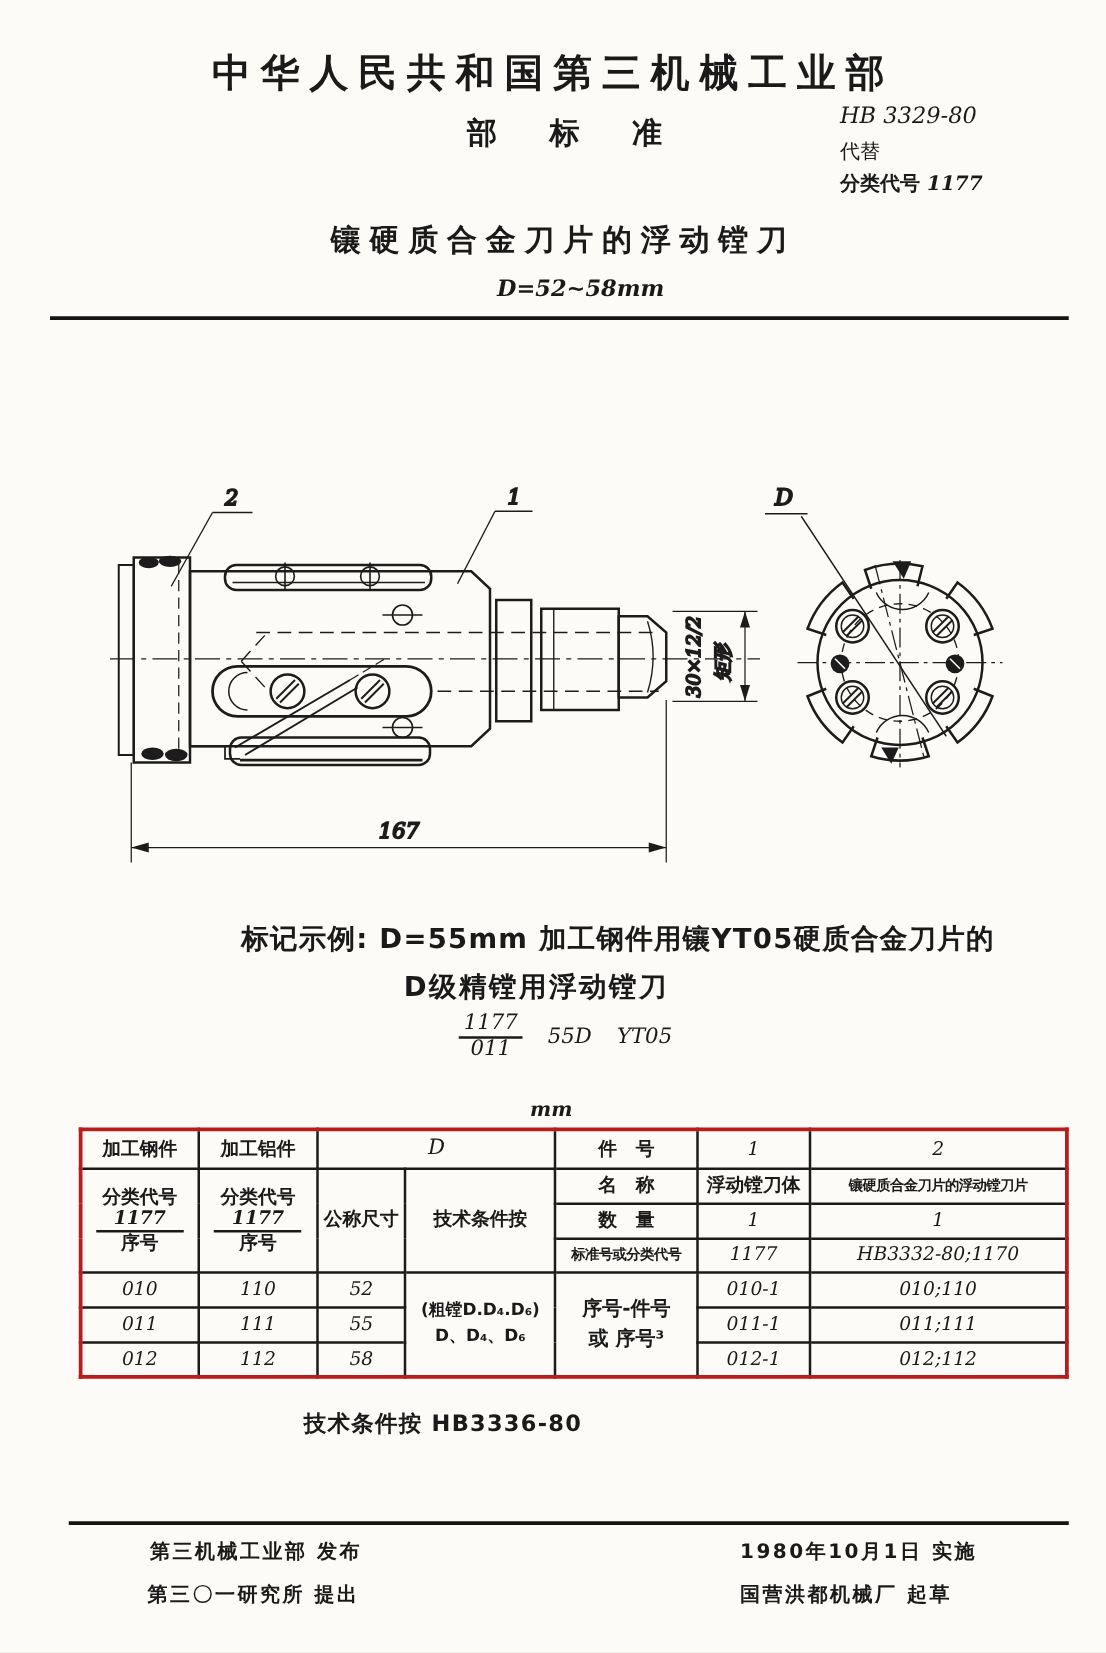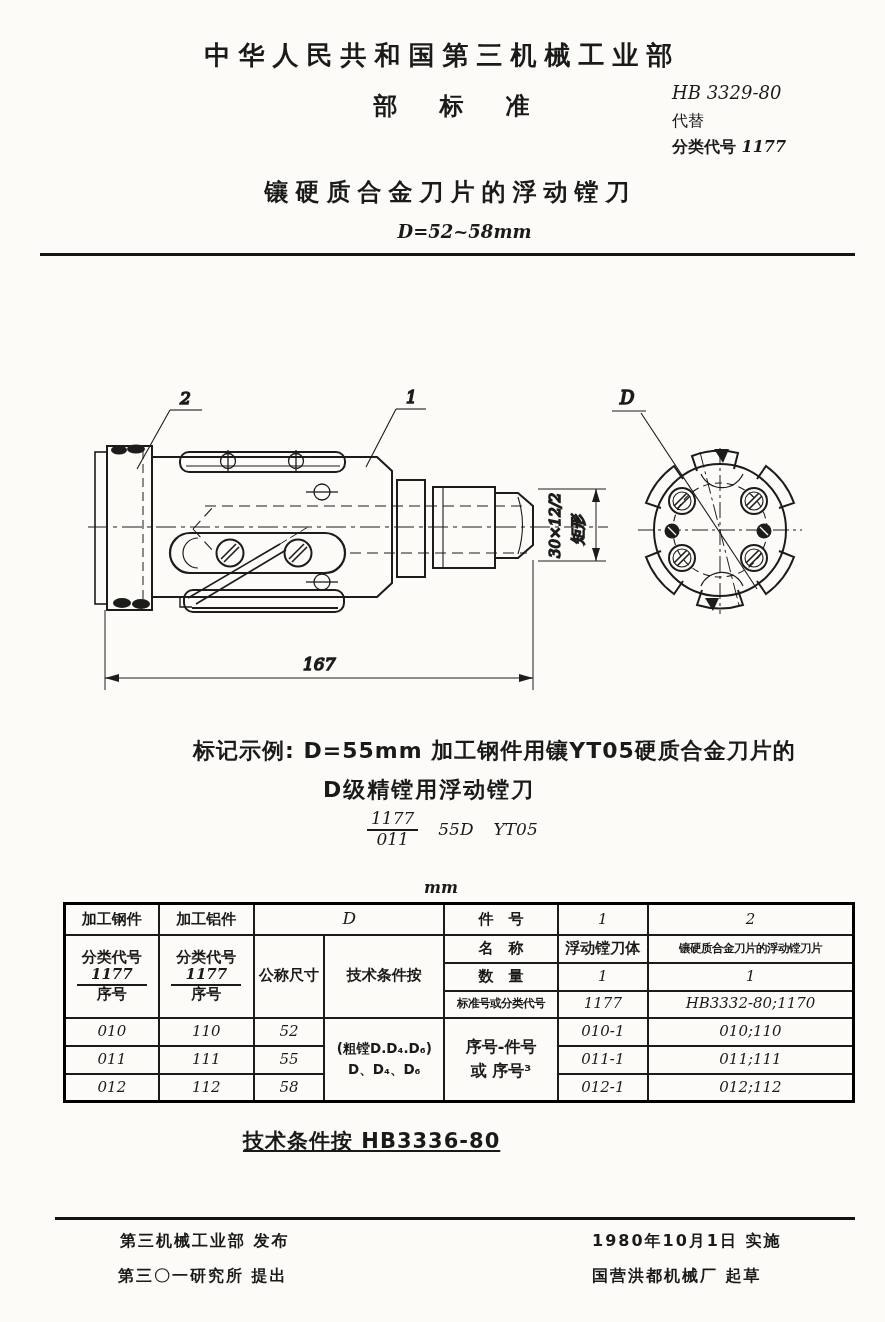--- a/index.html
+++ b/index.html
@@ -7,47 +7,47 @@
     position:relative;width:885px;height:1322px;margin:0 auto;
     background:#fcfbf7;color:#1a1a1a;
     font-family:"DejaVu Sans","Liberation Sans",sans-serif;
     overflow:hidden;
   }
   .abs{position:absolute;}
   .ctr{left:0;width:100%;text-align:center;}
   .hw{font-family:"DejaVu Serif","Liberation Serif",serif;font-style:italic;}
   .rule{background:#141414;}
   
-  .ministry{top:38px;font-size:26px;font-weight:700;letter-spacing:8px;}
+  .ministry{top:38px;font-size:31px;font-weight:700;letter-spacing:8px;}
   .std-label{top:90px;font-size:24px;font-weight:700;letter-spacing:42px;padding-left:30px;}
   .hdr-right{left:672px;top:84px;font-size:16px;line-height:1.0;}
   .hdr-right .no{font-size:18px;font-weight:400;}
   .hdr-right .row2{margin-top:11px;}
   .hdr-right .row3{margin-top:10px;font-weight:700;}
   .title{top:176px;font-size:24px;font-weight:700;letter-spacing:7px;transform:translateX(8px);}
   .subtitle{top:221px;font-size:18px;transform:translateX(22px);font-weight:600;}
   
   .mk1{left:193px;top:736px;font-size:22px;font-weight:600;letter-spacing:1px;}
   .mk2{left:323px;top:775px;font-size:22px;font-weight:600;letter-spacing:2px;}
   .mkcode{left:367px;top:810px;display:flex;align-items:center;gap:20px;font-size:17px;}
   .frac{display:inline-block;text-align:center;line-height:1.05;}
   .frac .top{display:block;border-bottom:2px solid #1a1a1a;padding:0 4px 1px 4px;}
   .mm-label{left:424px;top:878px;font-size:16px;font-weight:600;}
   
   .tblwrap{left:63px;top:902px;}
-  table{border-collapse:collapse;table-layout:fixed;width:792px;border:3px solid #000000;}
+  table{border-collapse:collapse;table-layout:fixed;width:792px;border:3px solid #b91c1c;}
   td{border:2px solid #1b1b1b;text-align:center;vertical-align:middle;
      font-size:15px;font-weight:600;padding:0;overflow:hidden;line-height:1.15;}
   td.num{font-family:"DejaVu Serif","Liberation Serif",serif;font-style:italic;font-weight:500;font-size:15px;}
   td.small{font-size:11.5px;letter-spacing:-0.5px;}
   .subfrac{display:inline-block;border-bottom:2px solid #1b1b1b;padding:0 14px 1px 14px;}
   .pcell{font-size:13.5px;}
   .ocell{font-size:16px;line-height:1.5;}
   
-  .technote{left:243px;top:1127px;font-size:21px;font-weight:600;letter-spacing:1px;text-decoration:underline;}
+  .technote{left:243px;top:1127px;font-size:18px;font-weight:600;letter-spacing:1px;}
   .ft{font-size:16px;font-weight:700;letter-spacing:2px;}
   svg text{font-family:"DejaVu Serif","Liberation Serif",serif;font-style:italic;fill:#1a1a1a;}
 </style>
 </head>
 <body>
 
 <div class="page">
 
   <div class="abs ctr ministry">中华人民共和国第三机械工业部</div>
   <div class="abs ctr std-label">部标准</div>

